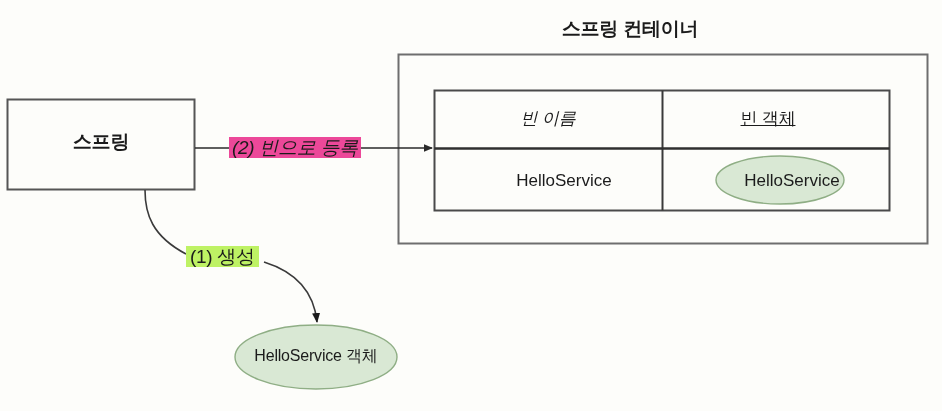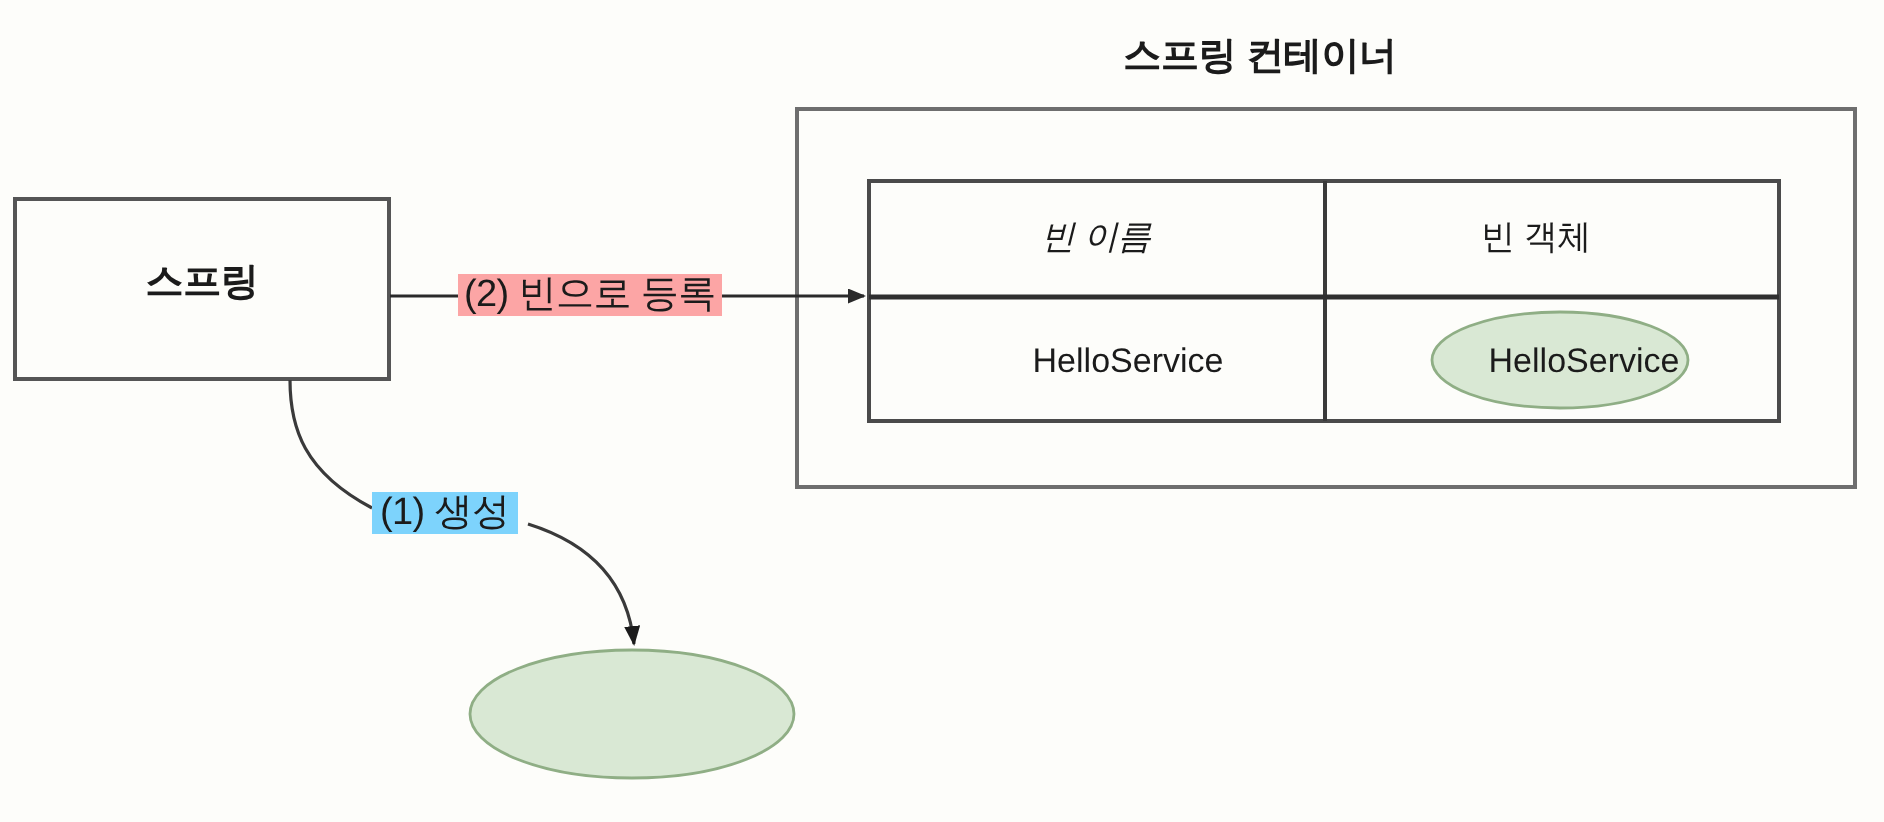--- a/index.html
+++ b/index.html
@@ -56,47 +56,48 @@
     letter-spacing: -0.2px;
   }
 
   
   .th {
     font-size: 17px;
     text-align: center;
     letter-spacing: -0.2px;
   }
   #th-bean-name { left: 434px; top: 110px; width: 228px; font-style: italic; }
-  #th-bean-object { left: 662px; top: 110px; width: 212px; }
+  #th-bean-object { left: 662px; top: 110px; width: 212px; text-decoration: underline; }
 
   
   .td {
     font-size: 17px;
     text-align: center;
     letter-spacing: 0px;
     margin-left: 16px;
   }
   #td-bean-name { left: 434px; top: 172px; width: 228px; }
   #td-bean-object { left: 662px; top: 172px; width: 228px; }
 
   
   #edge-label-register {
     left: 229px;
     top: 137px;
     font-size: 19px;
     letter-spacing: -0.3px;
-    background: #fca5a5;
+    background: #ec4899;
     padding: 1px 3px;
+    font-style: italic;
   }
   #edge-label-create {
     left: 186px;
     top: 246px;
     font-size: 19px;
     letter-spacing: -0.3px;
-    background: #7dd3fc;
+    background: #bef264;
     padding: 1px 4px;
   }
 
   
   #ellipse-object-label {
     left: 228px;
     top: 348px;
     width: 176px;
     text-align: center;
     font-size: 16px;
@@ -144,14 +145,15 @@
 
   <div class="lbl th" id="th-bean-name">빈 이름</div>
   <div class="lbl th" id="th-bean-object">빈 객체</div>
 
   <div class="lbl td" id="td-bean-name">HelloService</div>
   <div class="lbl td" id="td-bean-object">HelloService</div>
 
   <div class="lbl" id="edge-label-register">(2) 빈으로 등록</div>
   <div class="lbl" id="edge-label-create">(1) 생성</div>
 
+  <div class="lbl" id="ellipse-object-label">HelloService 객체</div>
 
 </div>
 
 </body></html>

